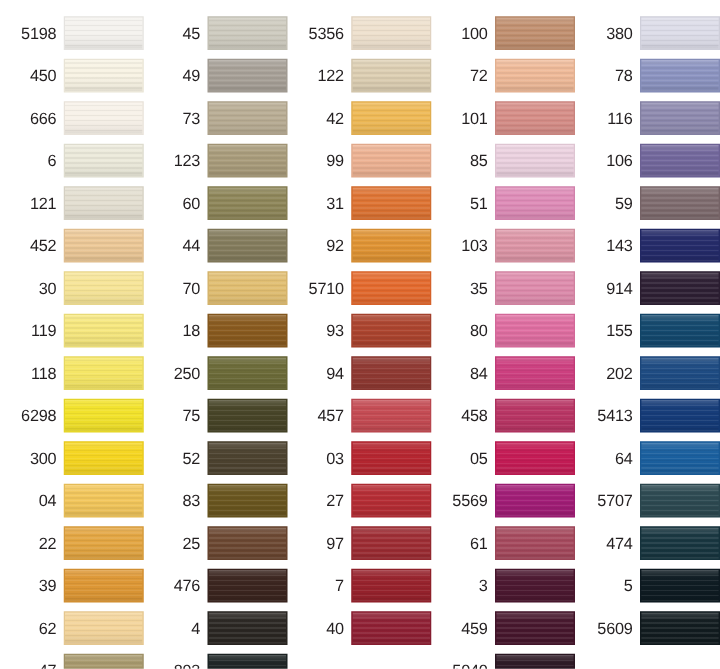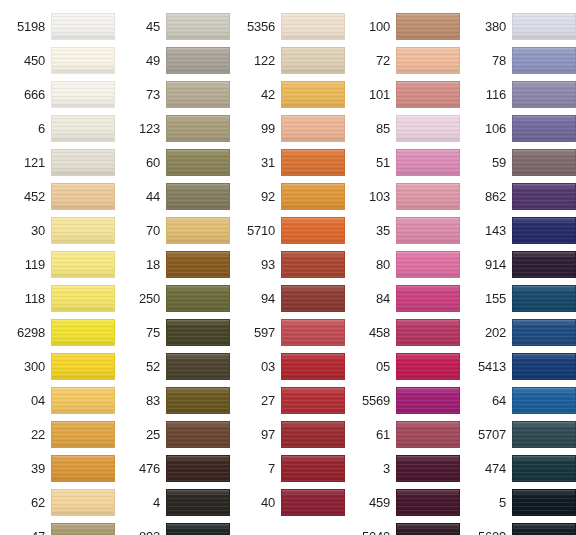--- a/index.html
+++ b/index.html
@@ -258,21 +258,21 @@
       </div>
       <div class="swatch-row">
         <div class="code">93</div>
         <div class="chip" style="background-color: rgb(173, 69, 47);"></div>
       </div>
       <div class="swatch-row">
         <div class="code">94</div>
         <div class="chip" style="background-color: rgb(143, 57, 50);"></div>
       </div>
       <div class="swatch-row">
-        <div class="code">597</div>
+        <div class="code">457</div>
         <div class="chip" style="background-color: rgb(196, 75, 83);"></div>
       </div>
       <div class="swatch-row">
         <div class="code">03</div>
         <div class="chip" style="background-color: rgb(181, 38, 48);"></div>
       </div>
       <div class="swatch-row">
         <div class="code">27</div>
         <div class="chip" style="background-color: rgb(182, 45, 53);"></div>
       </div>
@@ -368,24 +368,20 @@
         <div class="code">116</div>
         <div class="chip" style="background-color: rgb(140, 136, 173);"></div>
       </div>
       <div class="swatch-row">
         <div class="code">106</div>
         <div class="chip" style="background-color: rgb(115, 104, 157);"></div>
       </div>
       <div class="swatch-row">
         <div class="code">59</div>
         <div class="chip" style="background-color: rgb(125, 106, 109);"></div>
-      </div>
-      <div class="swatch-row">
-        <div class="code">862</div>
-        <div class="chip" style="background-color: rgb(82, 55, 110);"></div>
       </div>
       <div class="swatch-row">
         <div class="code">143</div>
         <div class="chip" style="background-color: rgb(37, 43, 106);"></div>
       </div>
       <div class="swatch-row">
         <div class="code">914</div>
         <div class="chip" style="background-color: rgb(45, 31, 51);"></div>
       </div>
       <div class="swatch-row">

